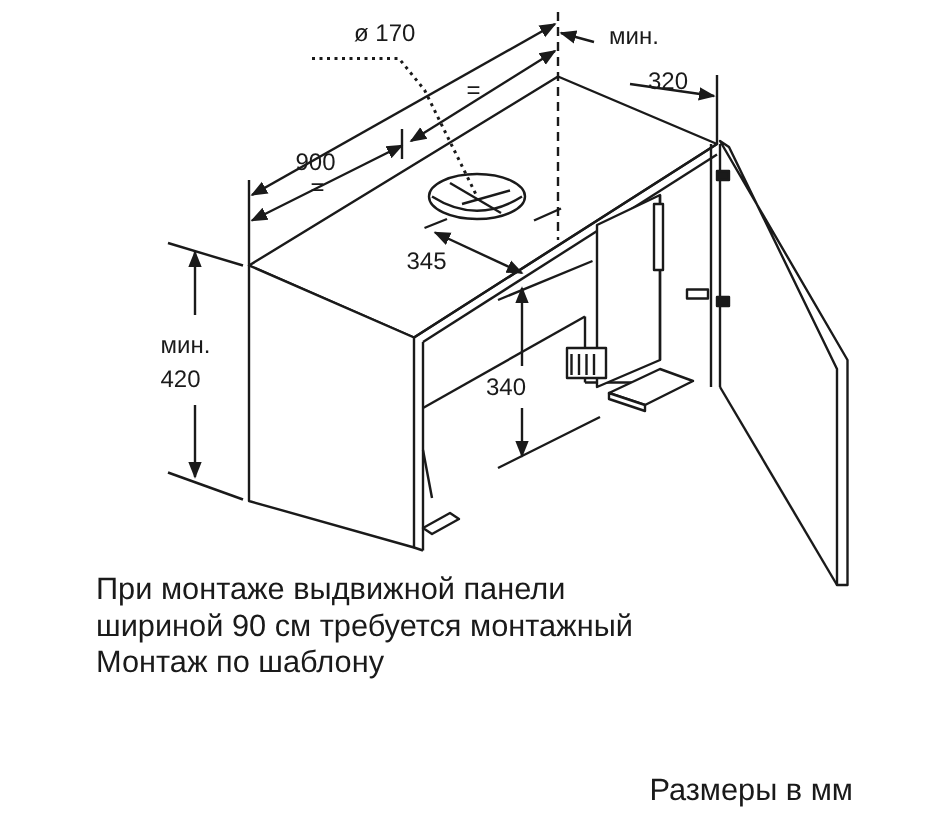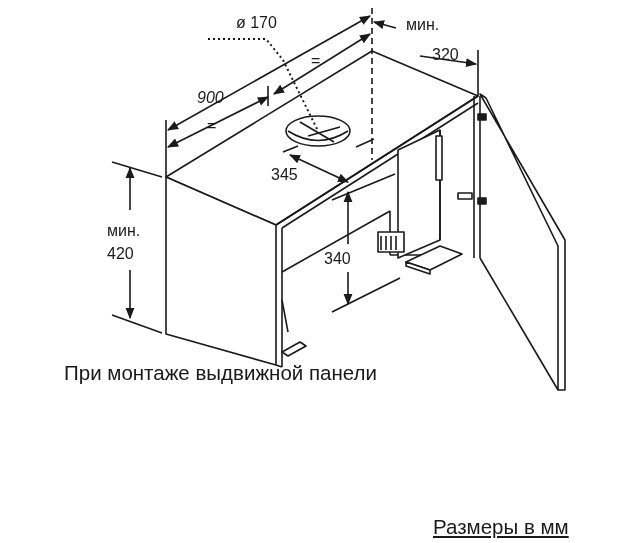--- a/index.html
+++ b/index.html
@@ -1,22 +1,22 @@
 <!DOCTYPE html>
 <html><head>
 <meta charset="utf-8">
 <style>
   html, body { margin:0; padding:0; background:#ffffff; }
   body { width:625px; height:543px; position:relative; overflow:hidden;
          font-family:"Liberation Sans", sans-serif; color:#1a1a1a; }
   svg.drawing { position:absolute; left:0; top:0; }
   .dim { position:absolute; font-size:16px; line-height:22px; color:#1a1a1a; white-space:nowrap; }
-  .note { position:absolute; left:64px; top:361px; font-size:20.5px; line-height:24.6px; }
+  .note { position:absolute; left:64px; top:381px; font-size:20.5px; line-height:24.6px; }
   .note div { white-space:nowrap; }
-  .units { position:absolute; left:433px; top:515px; font-size:20.5px; line-height:24px; white-space:nowrap;text-decoration:underline; }
+  .units { position:absolute; left:433px; top:515px; font-size:20.5px; line-height:24px; white-space:nowrap; }
 </style>
 </head>
 <body>
 
 <svg class="drawing" width="625" height="543" viewBox="0 0 625 543">
   <defs>
     <marker id="ah" viewBox="0 0 10 10" refX="9" refY="5" markerWidth="7" markerHeight="7" orient="auto-start-reverse">
       <path d="M0,1 L10,5 L0,9 z" fill="#1a1a1a"></path>
     </marker>
   </defs>
@@ -109,26 +109,28 @@
     <g>
       <line x1="332" y1="200" x2="395" y2="174"></line>
       <line x1="332" y1="312" x2="400" y2="278"></line>
       <line x1="348" y1="192" x2="348" y2="244" marker-start="url(#ah)"></line>
       <line x1="348" y1="272" x2="348" y2="304" marker-end="url(#ah)"></line>
     </g>
   </g>
 </svg>
 
 <div class="dim" style="left:236px; top:12px;">ø 170</div>
-<div class="dim" style="left:197px; top:87px;font-style:italic;">900</div>
+<div class="dim" style="left:197px; top:98px;">900</div>
 <div class="dim" style="left:207px; top:115px;">=</div>
 <div class="dim" style="left:311px; top:50px;">=</div>
 <div class="dim" style="left:406px; top:14px;">мин.</div>
 <div class="dim" style="left:408px; top:44px;margin-left:24px;">320</div>
 <div class="dim" style="left:271px; top:164px;">345</div>
 <div class="dim" style="left:107px; top:220px;">мин.</div>
 <div class="dim" style="left:107px; top:243px;">420</div>
 <div class="dim" style="left:324px; top:248px;">340</div>
 
 <div class="note">
   <div>При монтаже выдвижной панели</div>
+  <div>шириной 90 см требуется монтажный</div>
+  <div>Монтаж по шаблону</div>
 </div>
 <div class="units">Размеры в мм</div>
 
 </body></html>

